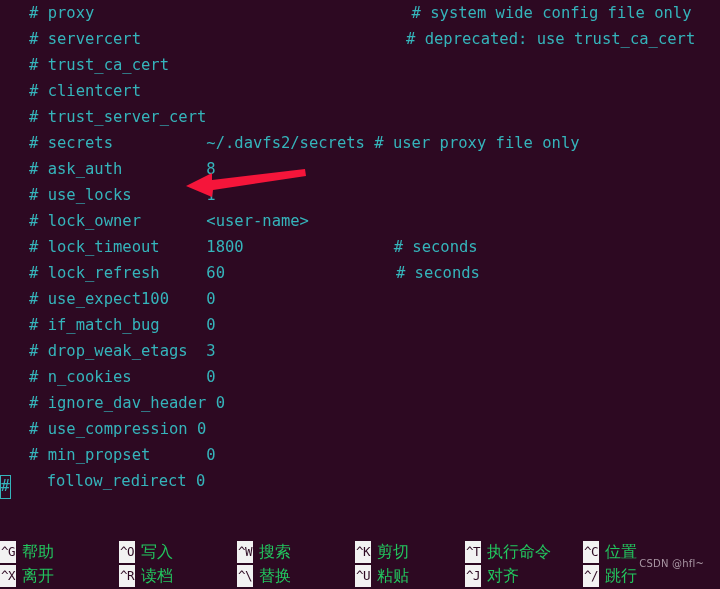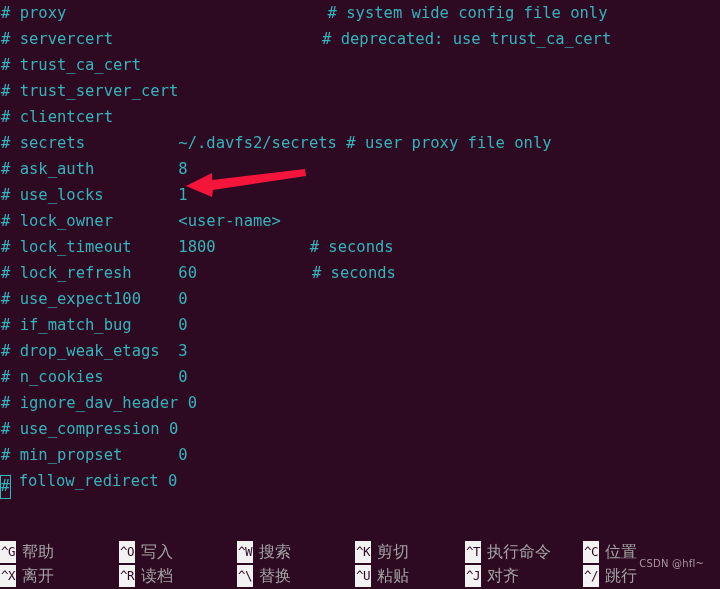--- a/index.html
+++ b/index.html
@@ -31,20 +31,21 @@
     line-height: 26px;
     white-space: pre;
     font-size: 15.5px;
     color: #35b4bb;
     letter-spacing: 0px;
     padding-left: 1px;
   }
   .line .seg {
     display: inline-block;
     white-space: pre;
+    margin-left: 28px;
   }
   .line .cursor-cell {
     display: inline-block;
     white-space: pre;
     box-sizing: border-box;
     border: 1.5px solid #35b4bb;
     line-height: 21px;
     height: 24px;
     vertical-align: -5px;
     margin-left: -1.5px;
@@ -89,21 +90,21 @@
     color: #2d0922;
     font-family: "DejaVu Sans Mono", "Liberation Mono", monospace;
     font-size: 12.5px;
     line-height: 22px;
     height: 22px;
     padding: 0 1px;
     letter-spacing: -0.5px;
   }
   .sc-label {
     display: inline-block;
-    color: #a3a3a3;
+    color: #22c55e;
     font-family: "DejaVu Sans", "Liberation Sans", sans-serif;
     font-size: 16px;
     line-height: 22px;
     margin-left: 6px;
   }
 
   
   #watermark {
     position: absolute;
     right: 16px;
@@ -117,22 +118,22 @@
 </style>
 </head>
 <body>
 
 <div id="screen" style="background: rgb(45, 9, 34);">
 
   <div id="editor">
       <div class="line"><span class="seg"># proxy</span><span class="seg" style="display: inline-block; width: 261.25px;"></span><span class="seg"># system wide config file only</span></div>
       <div class="line"><span class="seg"># servercert</span><span class="seg" style="display: inline-block; width: 209px;"></span><span class="seg"># deprecated: use trust_ca_cert</span></div>
       <div class="line"><span class="seg"># trust_ca_cert</span></div>
+      <div class="line"><span class="seg"># clientcert</span></div>
       <div class="line"><span class="seg"># trust_server_cert</span></div>
-      <div class="line"><span class="seg"># clientcert</span></div>
       <div class="line"><span class="seg"># secrets          ~/.davfs2/secrets # user proxy file only</span></div>
       <div class="line"><span class="seg"># ask_auth         8</span></div>
       <div class="line"><span class="seg"># use_locks        1</span></div>
       <div class="line"><span class="seg"># lock_owner       &lt;user-name&gt;</span></div>
       <div class="line"><span class="seg"># lock_timeout     1800</span><span class="seg" style="display: inline-block; width: 94.05px;"></span><span class="seg"># seconds</span></div>
       <div class="line"><span class="seg"># lock_refresh     60</span><span class="seg" style="display: inline-block; width: 114.95px;"></span><span class="seg"># seconds</span></div>
       <div class="line"><span class="seg"># use_expect100    0</span></div>
       <div class="line"><span class="seg"># if_match_bug     0</span></div>
       <div class="line"><span class="seg"># drop_weak_etags  3</span></div>
       <div class="line"><span class="seg"># n_cookies        0</span></div>

